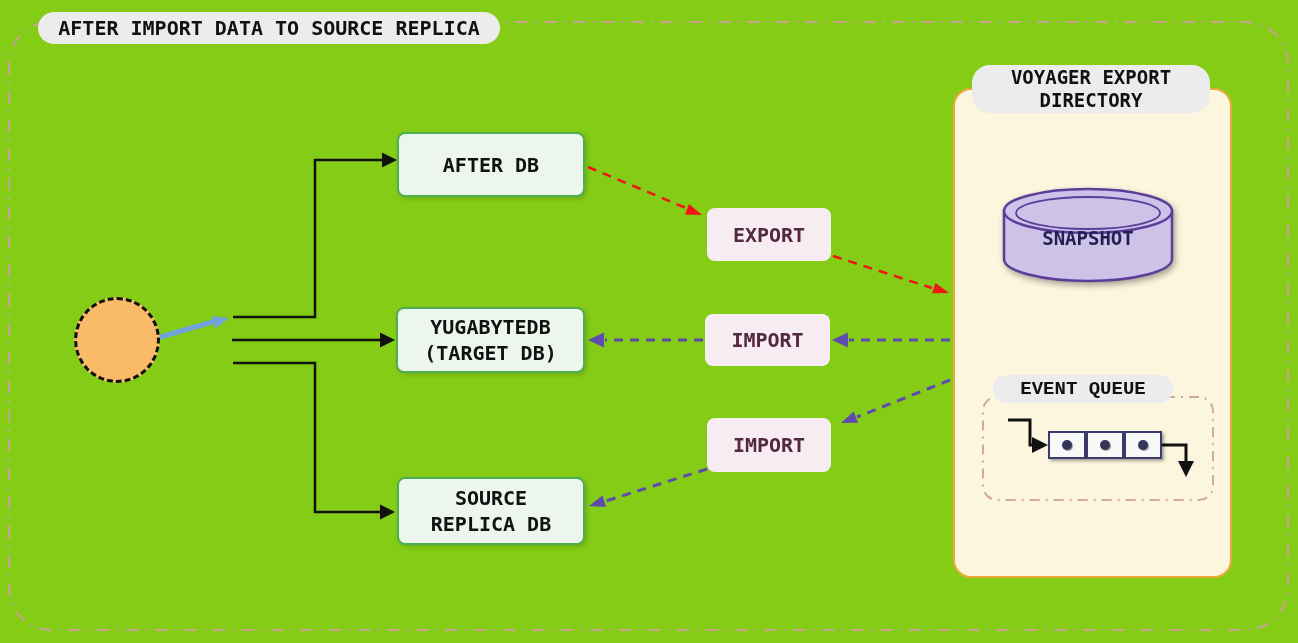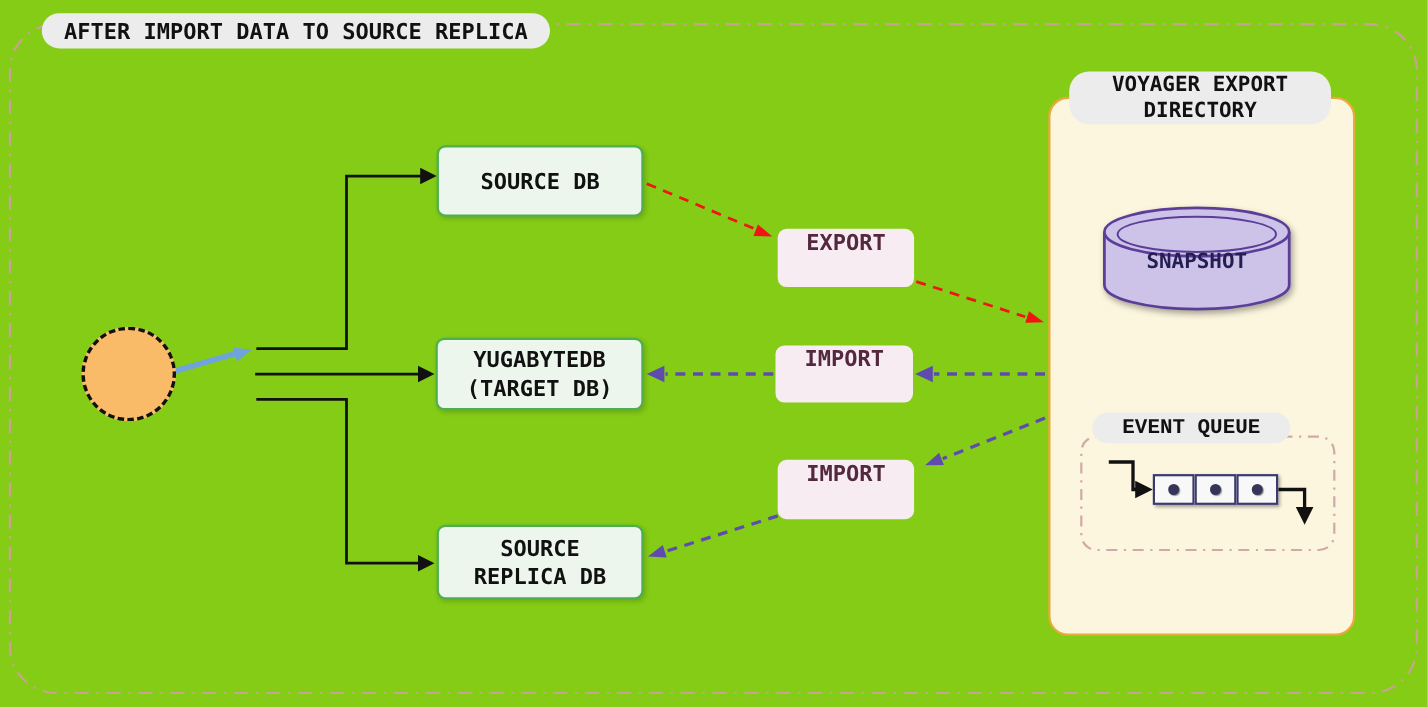--- a/index.html
+++ b/index.html
@@ -68,21 +68,21 @@
     text-align:center;
   }
   #source-db-box{left:397px;top:132px;width:188px;height:65px;}
   #target-db-box{left:396px;top:307px;width:189px;height:66px;}
   #source-replica-box{left:397px;top:477px;width:188px;height:68px;}
 
   .flow-label{
     position:absolute;
     background:var(--pink-fill);
     border-radius:8px;
-    display:flex;justify-content:center;
+    display:flex;align-items:center;justify-content:center;
     font-weight:bold;font-size:20px;color:var(--plum-text);
   }
   #export-label{left:707px;top:208px;width:124px;height:53px;}
   #import-top-label{left:705px;top:314px;width:125px;height:52px;}
   #import-bottom-label{left:707px;top:418px;width:124px;height:54px;}
 
   #voyager-panel{
     position:absolute;left:953px;top:88px;width:279px;height:490px;
     background:var(--panel-fill);
     border:2px solid var(--panel-border);
@@ -201,21 +201,21 @@
 
   <div class="layer-c">
 
     <div id="title-pill" class="pill">
       <span>AFTER IMPORT DATA TO SOURCE REPLICA</span>
     </div>
 
     <div id="user-circle"></div>
 
     <div id="source-db-box" class="green-box">
-      <span>SOURCE DB</span>
+      <span>AFTER DB</span>
     </div>
 
     <div id="target-db-box" class="green-box">
       <span>YUGABYTEDB</span>
       <span>(TARGET DB)</span>
     </div>
 
     <div id="source-replica-box" class="green-box">
       <span>SOURCE</span>
       <span>REPLICA DB</span>

